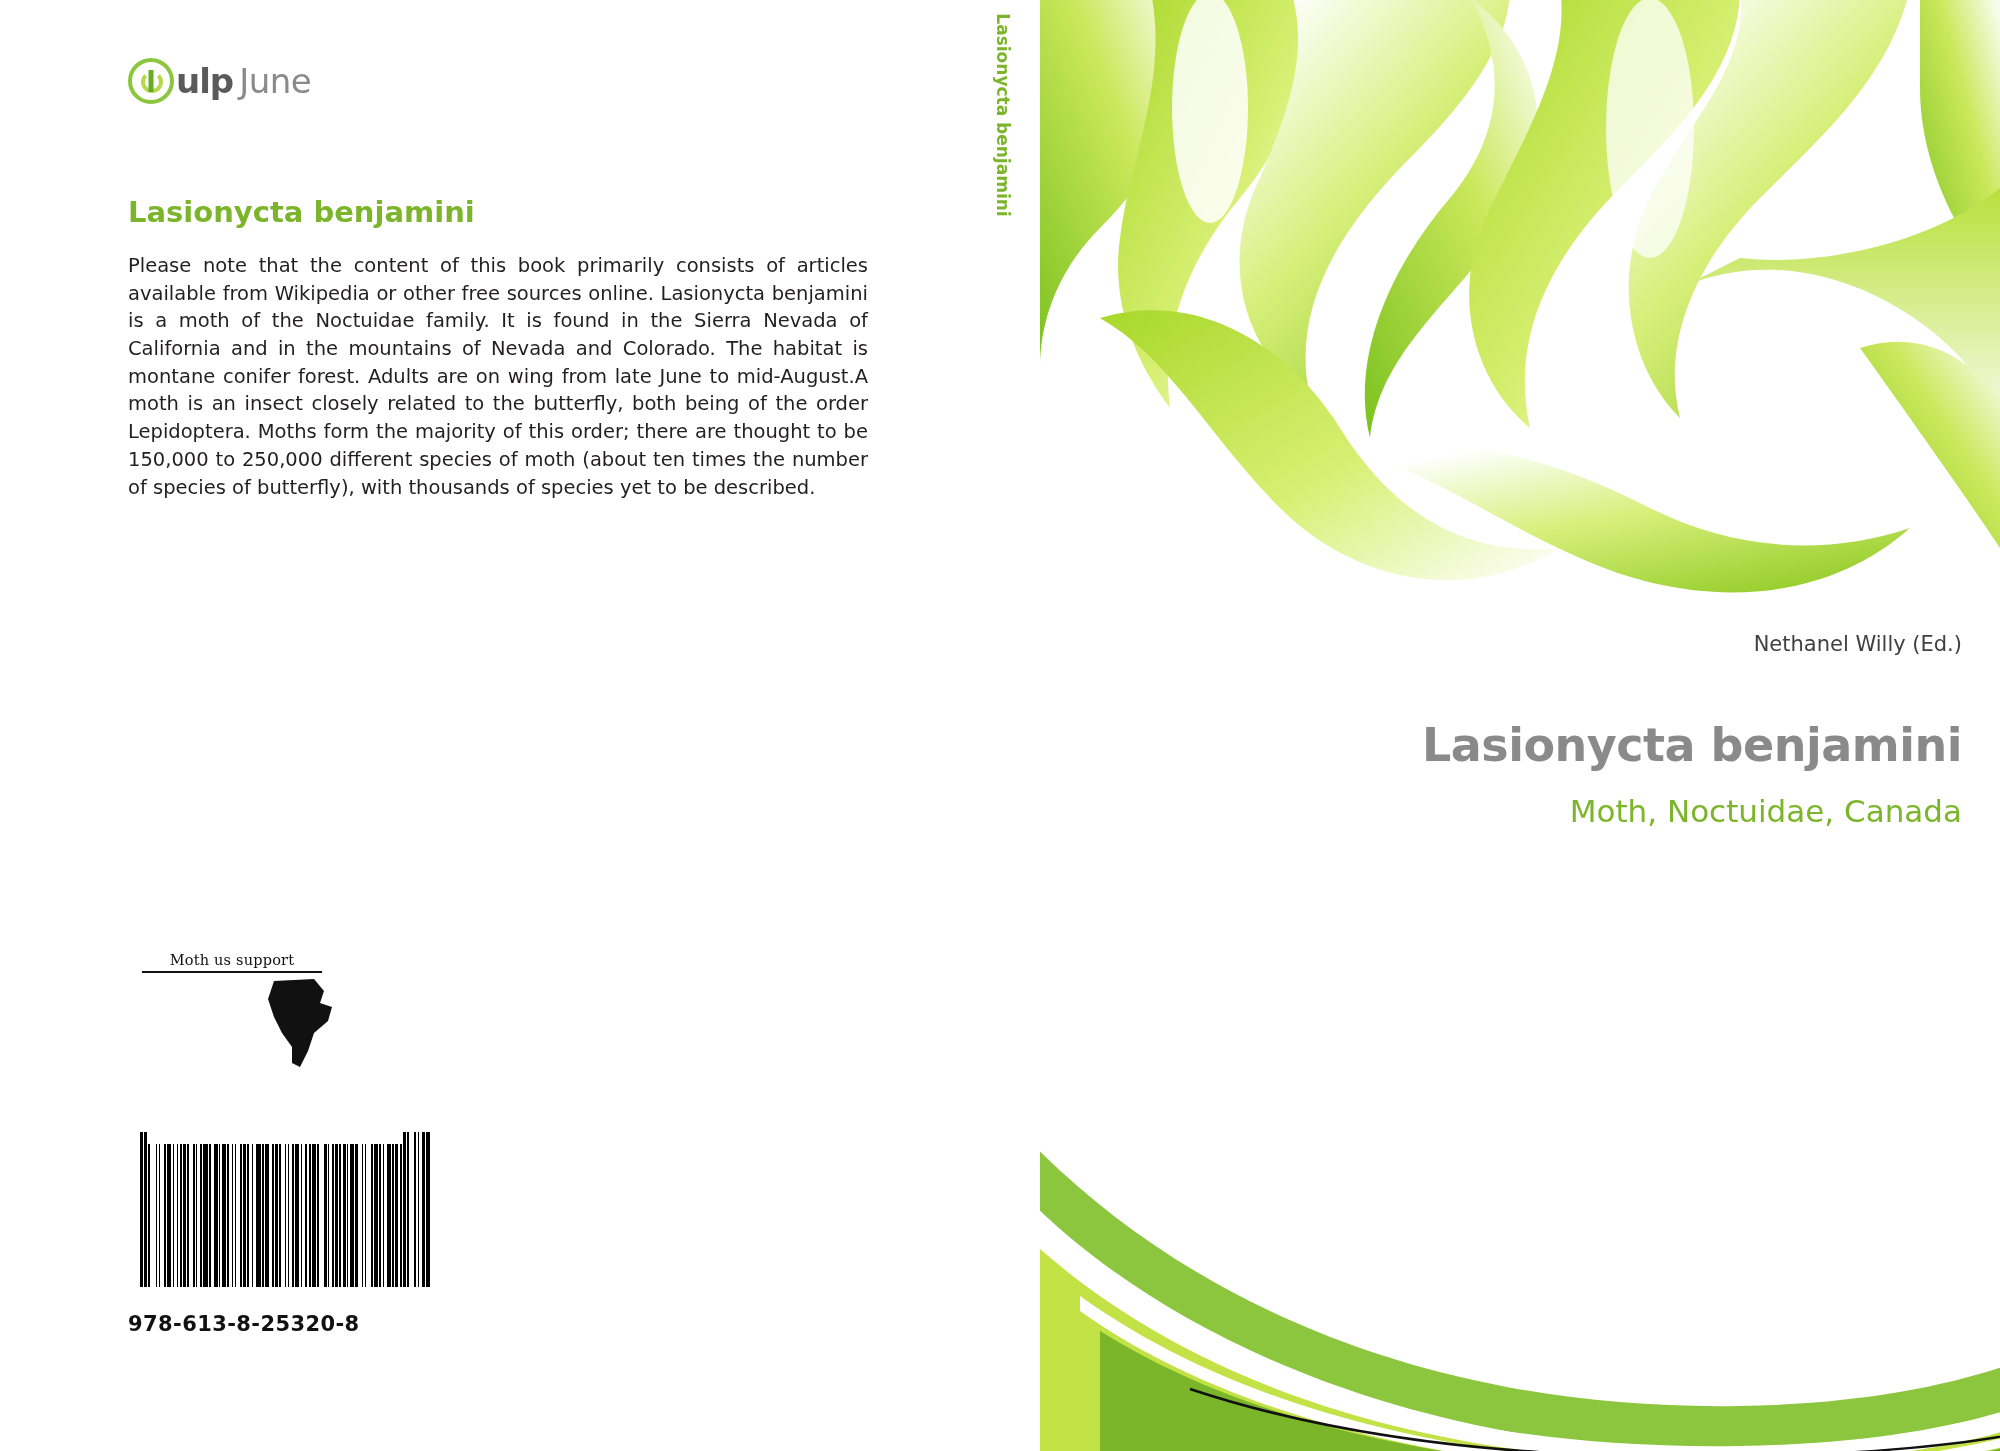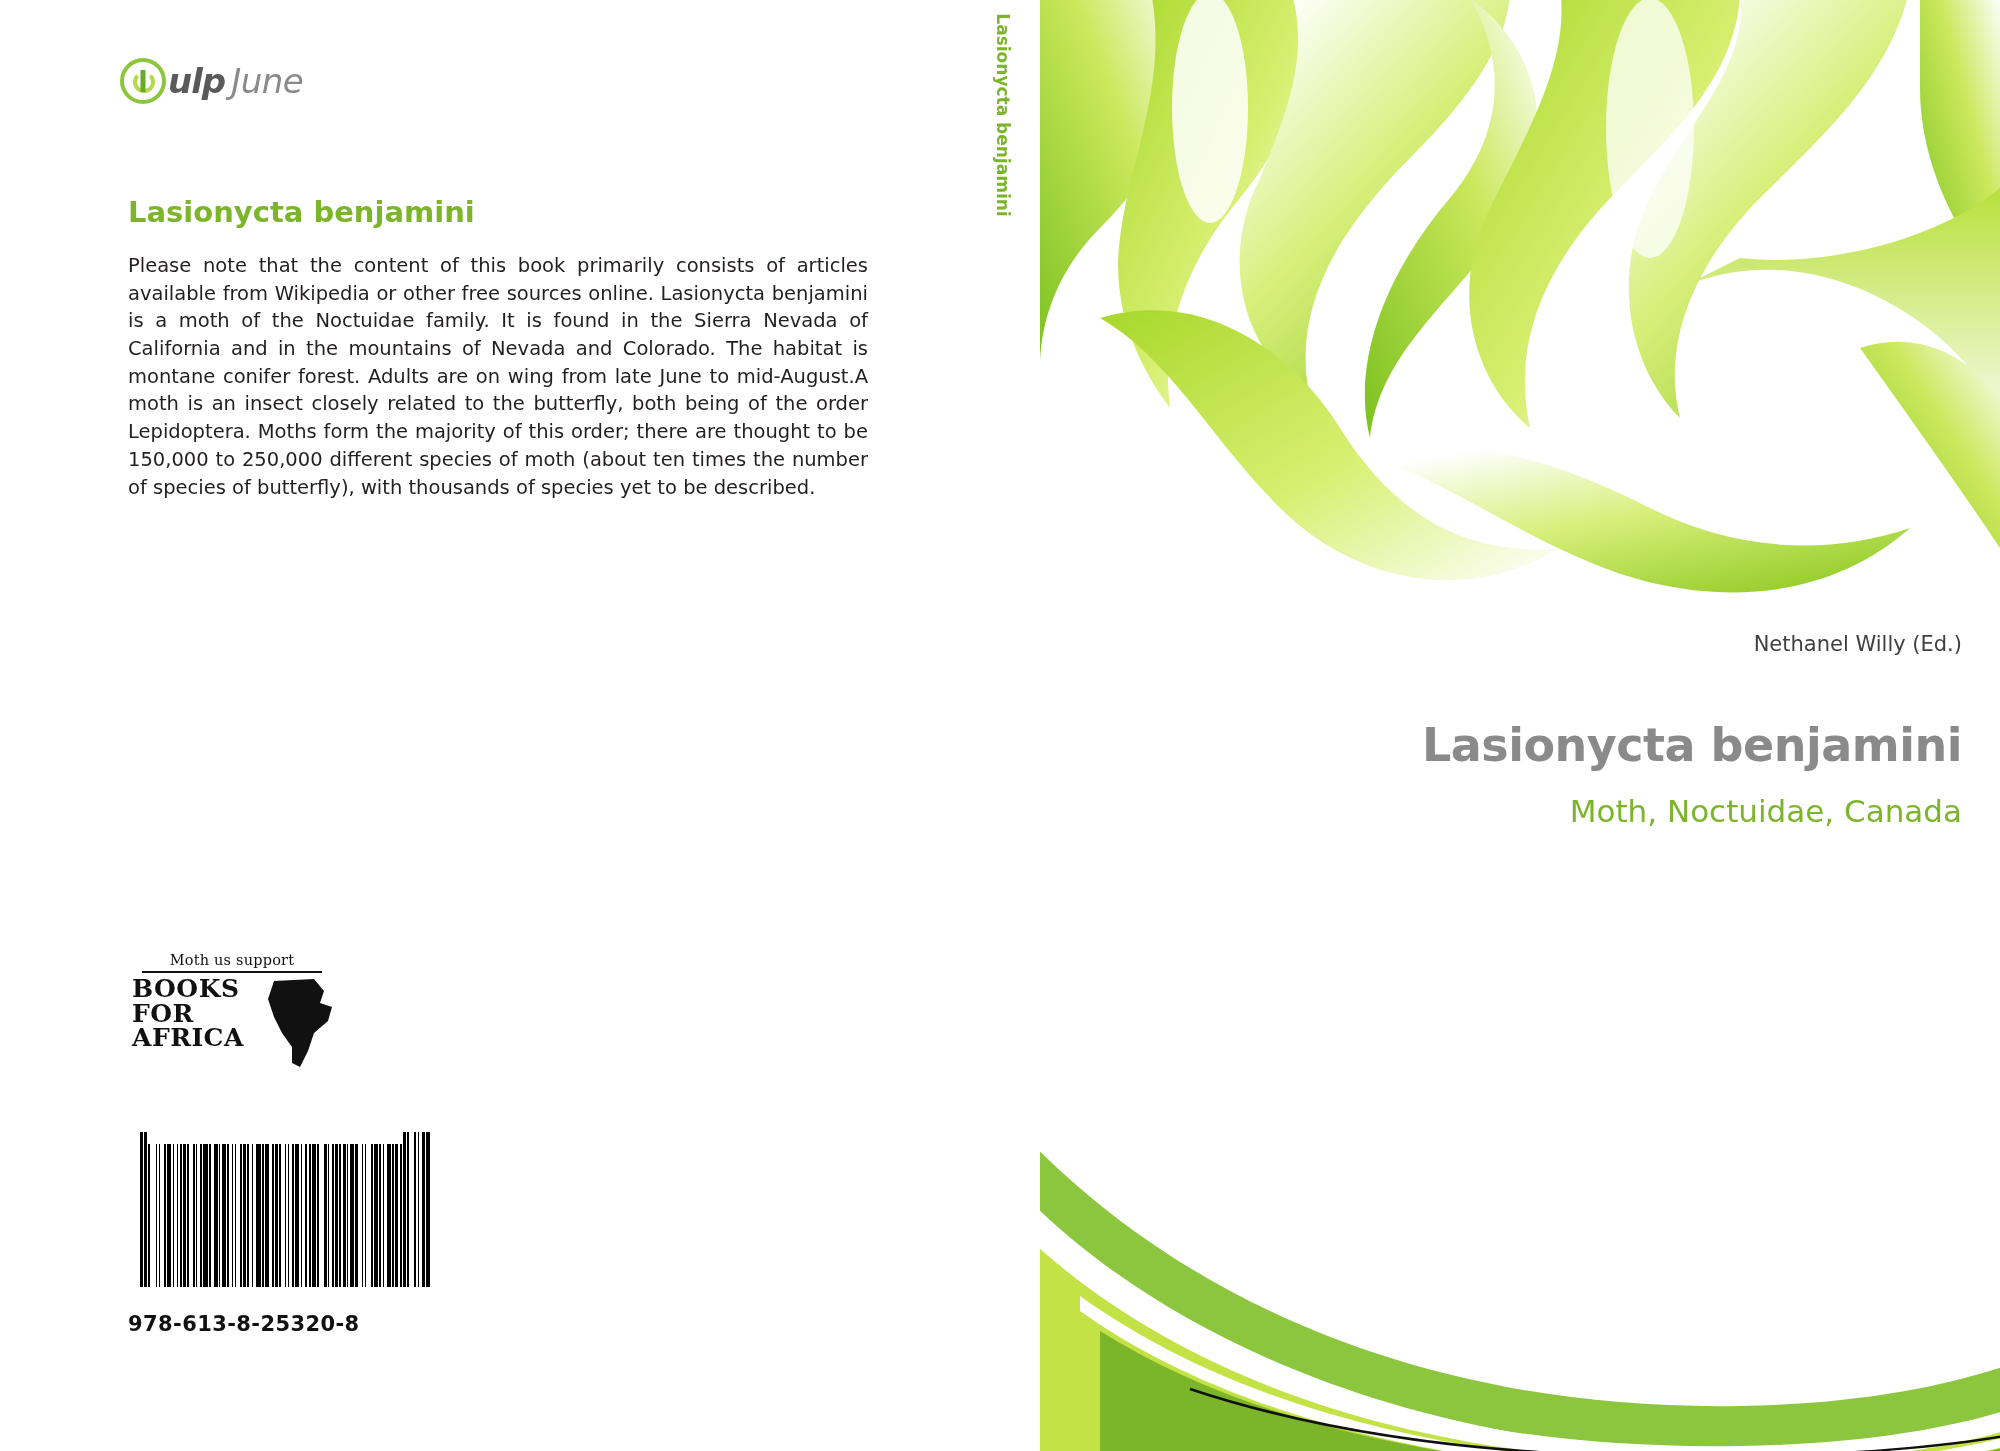--- a/index.html
+++ b/index.html
@@ -23,21 +23,21 @@
     height: 1451px;
     background: #ffffff;
   }
 
   .logo {
     position: absolute;
     display: flex;
     align-items: center;
     gap: 6px;
   }
-  .logo-back { left: 120px; top: 58px; font-style: italic; }
+  .logo-back { left: 128px; top: 58px; }
 
   .logo-mark {
     width: 46px; height: 46px;
     border-radius: 50%;
     background: #ffffff;
     border: 4px solid #8cc63e;
     position: relative;
     box-sizing: border-box;
   }
   .logo-mark::after {
@@ -250,25 +250,20 @@
   </div>
 
   <div class="back-title">Lasionycta benjamini</div>
 
   <div class="back-blurb">Please note that the content of this book primarily consists of articles available from Wikipedia or other free sources online. Lasionycta benjamini is a moth of the Noctuidae family. It is found in the Sierra Nevada of California and in the mountains of Nevada and Colorado. The habitat is montane conifer forest. Adults are on wing from late June to mid-August.A moth is an insect closely related to the butterfly, both being of the order Lepidoptera. Moths form the majority of this order; there are thought to be 150,000 to 250,000 different species of moth (about ten times the number of species of butterfly), with thousands of species yet to be described.</div>
 
   <div class="bfa">
     <div class="bfa-help">Moth us support</div>
     <div class="bfa-rule"></div>
     <div class="bfa-body">
-      <div class="bfa-words">
-        <div>BOOKS</div>
-        <div>FOR</div>
-        <div>AFRICA</div>
-      </div>
       <svg class="bfa-africa" viewBox="0 0 78 92">
         <path fill="#111" d="M12 4 L52 2 L62 14 L58 26 L70 30 L66 44 L52 56 L46 74 L38 90 L30 86 L30 70 L20 56 L12 40 L6 22 Z"></path>
       </svg>
     </div>
   </div>
 
   <div class="barcode" id="barcode">
       <span style="width: 2.6px; background: rgb(0, 0, 0); height: 100%;"></span>
       <span style="width: 1.3px; background: transparent; height: 100%;"></span>
       <span style="width: 3px; background: rgb(0, 0, 0); height: 100%;"></span>

